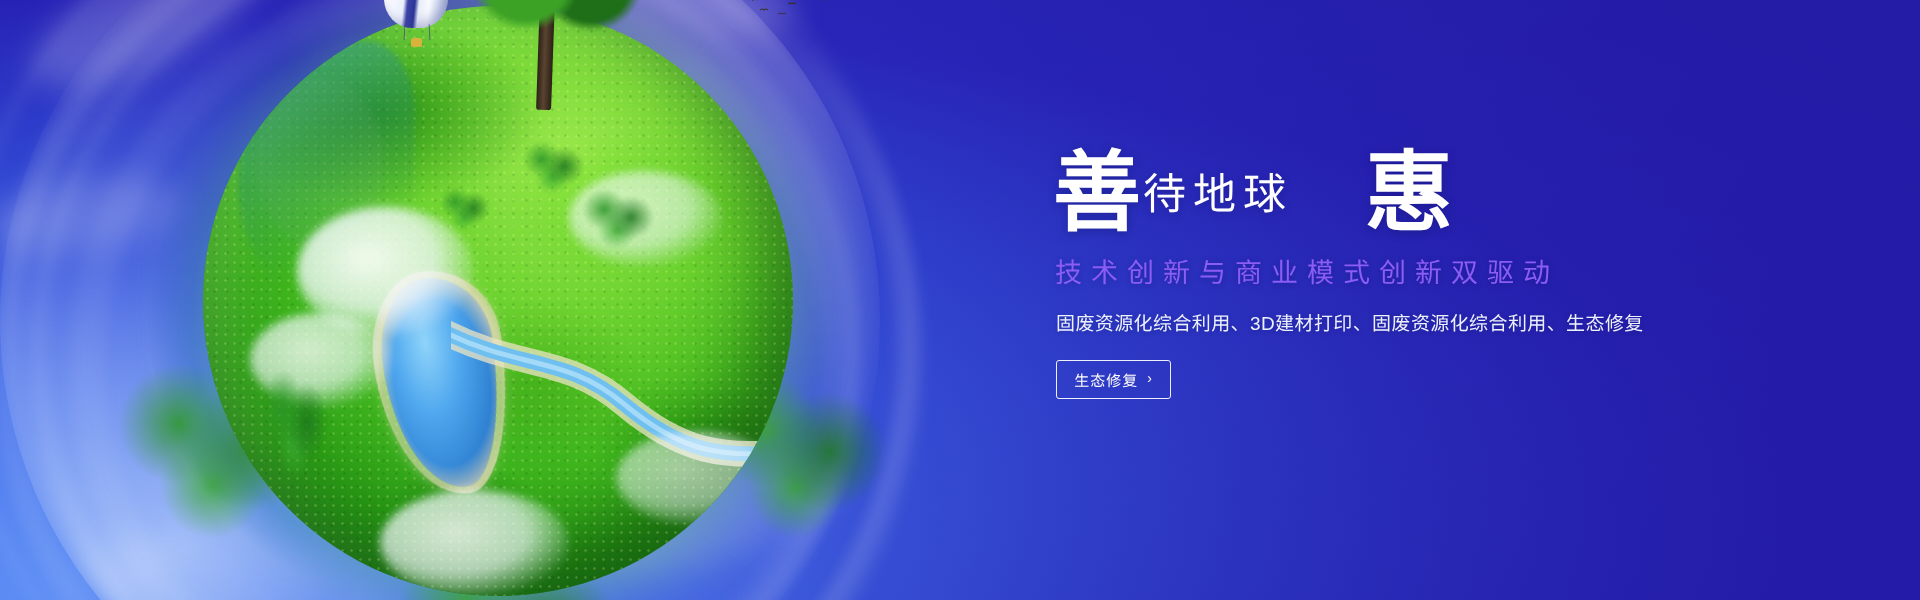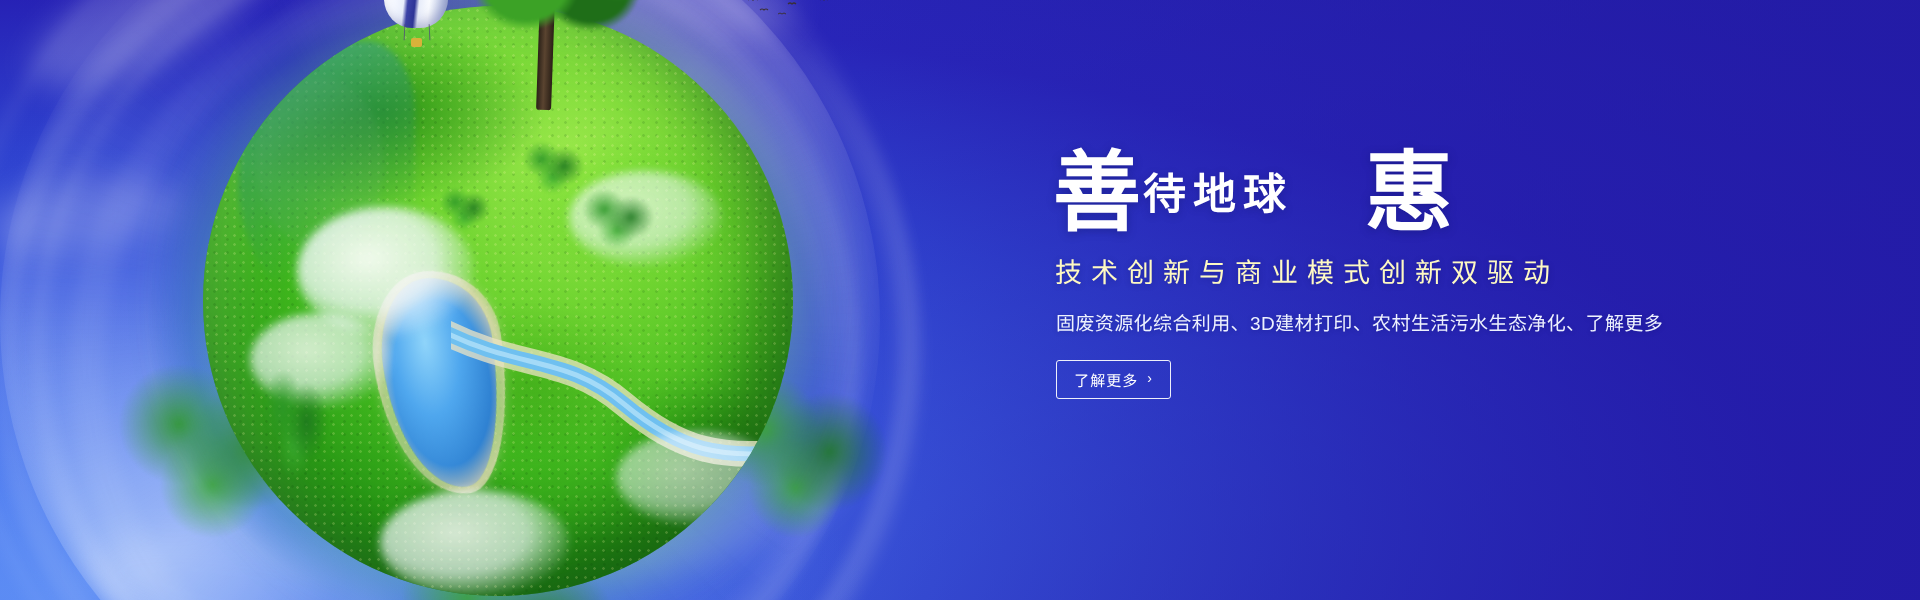--- a/index.html
+++ b/index.html
@@ -302,37 +302,37 @@
     line-height: .92;
     letter-spacing: 0;
     text-shadow: 0 2px 10px rgba(12, 16, 90, 0.35);
     position: relative;
     top: 6px;
   }
 
   .hl-small {
     font-family: "Liberation Serif", "DejaVu Serif", serif;
     font-size: 43px;
-    font-weight: 700;
+    font-weight: 400;
     letter-spacing: 7px;
     line-height: 1;
     position: relative;
     top: -13px;
     left: 2px;
     text-shadow: 0 2px 8px rgba(12, 16, 90, 0.30);
   }
 
   .hl-gap { width: 74px; }
 
   .subtitle {
     margin: 22px 0 0 2px;
     font-size: 27px;
     font-weight: 400;
     letter-spacing: 9px;
-    color: #fef9c3;
+    color: #8b5cf6;
     white-space: nowrap;
     text-shadow: 0 1px 6px rgba(12,16,90,.30);
   }
 
   .desc {
     margin: 18px 0 0 3px;
     font-size: 19px;
     font-weight: 400;
     letter-spacing: 0.4px;
     color: #EDF1FE;
@@ -466,21 +466,21 @@
         <span class="hl-small">待地球</span>
       </span>
       <span class="hl-gap"></span>
       <span class="hl-group">
         <span class="hl-big">惠</span>
       </span>
     </div>
 
     <div class="subtitle">技术创新与商业模式创新双驱动</div>
 
-    <div class="desc">固废资源化综合利用、3D建材打印、农村生活污水生态净化、了解更多</div>
+    <div class="desc">固废资源化综合利用、3D建材打印、固废资源化综合利用、生态修复</div>
 
     <button class="cta">
-      <span>了解更多</span>
+      <span>生态修复</span>
       <span class="chev">›</span>
     </button>
   </div>
 
 </div>
 
 </body></html>

